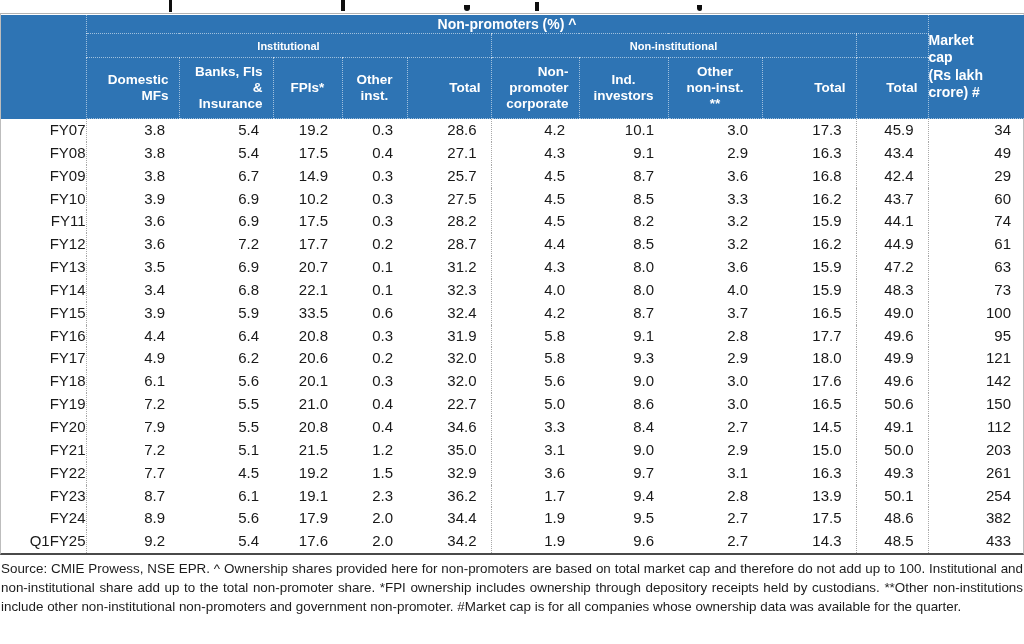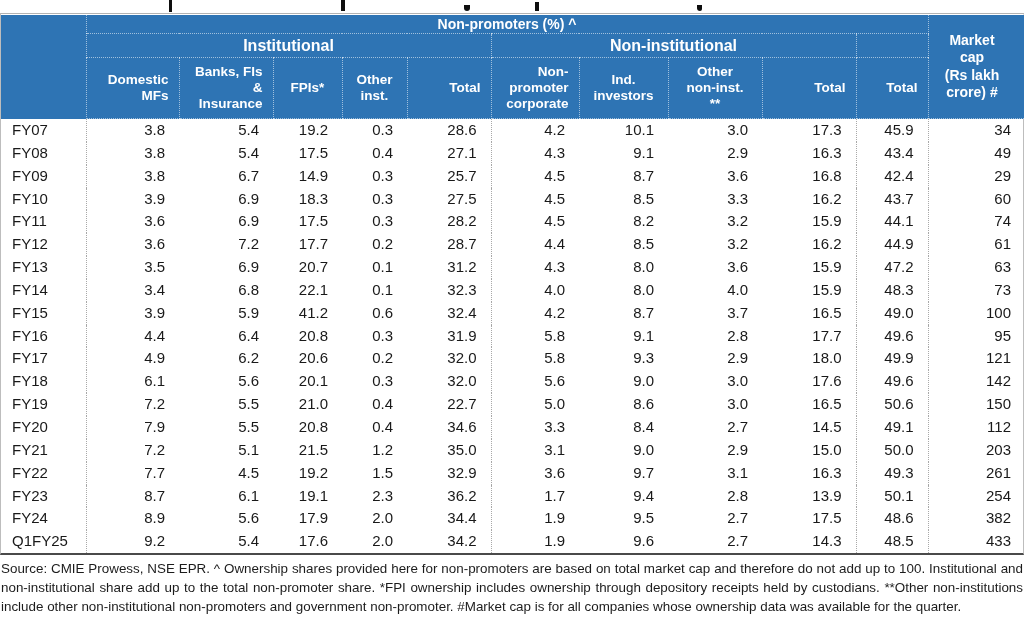--- a/index.html
+++ b/index.html
@@ -31,38 +31,38 @@
 
   thead th {
     background: var(--hdr-bg, #2e74b4);
     color: var(--hdr-fg, #ffffff);
     font-weight:bold;
     border:1px dotted rgba(255,255,255,0.55);
     padding:0;
     vertical-align:middle;
   }
   tr.hrow1 th { height:19px; font-size:14px; }
-  tr.hrow2 th { height:24px; font-size:16px; }
+  tr.hrow2 th { height:24px; font-size:11px; }
   tr.hrow3 th { height:61px; font-size:13.5px; line-height:1.18; white-space:pre-line; }
   th.blank-th { border-top:none; border-left:none; border-bottom:none; }
   th.c  { text-align:center; }
   th.r  { text-align:right; padding-right:10px; }
-  th.mcap { text-align:center; padding-right:9px; font-size:13.5px; line-height:1.22; white-space:pre-line; }
+  th.mcap { text-align:left; padding-right:9px; font-size:13.5px; line-height:1.22; white-space:pre-line; }
 
   tbody td {
     font-size:15px;
     color:#191919;
     text-align:right;
     padding:0 14px 0 0;
     height:22.85px;
     line-height:22.85px;
     white-space:nowrap;
     overflow:hidden;
   }
-  tbody td.year { text-align:left; padding:0 0 0 11px; }
+  tbody td.year { text-align:right; padding:0 0 0 11px; }
   tbody td.sep  { border-left:1px dotted #a8a8a8; }
 
   .footnote {
     width:1022px;
     margin:4px 0 0 1px;
     font-size:13.4px;
     line-height:19.2px;
     color:#1c1c1c;
     text-align:justify;
   }
@@ -172,21 +172,21 @@
             <td>8.7</td>
             <td>3.6</td>
             <td>16.8</td>
             <td class="sep">42.4</td>
             <td class="sep">29</td>
           </tr>
           <tr>
             <td class="year">FY10</td>
             <td class="sep">3.9</td>
             <td>6.9</td>
-            <td>18.3</td>
+            <td>10.2</td>
             <td>0.3</td>
             <td>27.5</td>
             <td class="sep">4.5</td>
             <td>8.5</td>
             <td>3.3</td>
             <td>16.2</td>
             <td class="sep">43.7</td>
             <td class="sep">60</td>
           </tr>
           <tr>
@@ -242,21 +242,21 @@
             <td>8.0</td>
             <td>4.0</td>
             <td>15.9</td>
             <td class="sep">48.3</td>
             <td class="sep">73</td>
           </tr>
           <tr>
             <td class="year">FY15</td>
             <td class="sep">3.9</td>
             <td>5.9</td>
-            <td>41.2</td>
+            <td>33.5</td>
             <td>0.6</td>
             <td>32.4</td>
             <td class="sep">4.2</td>
             <td>8.7</td>
             <td>3.7</td>
             <td>16.5</td>
             <td class="sep">49.0</td>
             <td class="sep">100</td>
           </tr>
           <tr>

